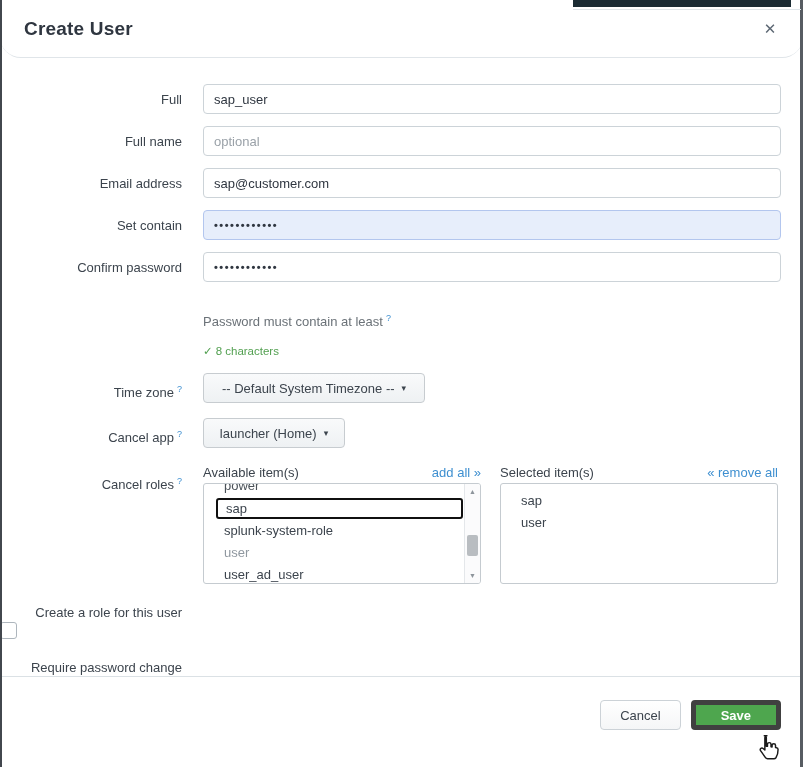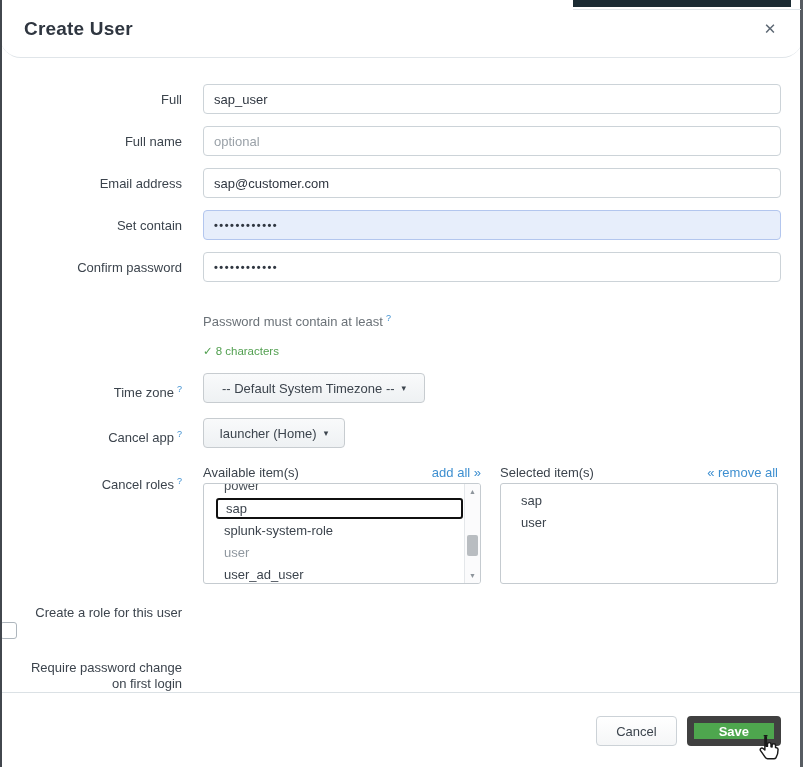--- a/index.html
+++ b/index.html
@@ -90,35 +90,35 @@
 
   .check-row { margin-top: 19px; margin-bottom: 0; align-items: flex-start; flex-direction: column; }
   .check-row .flabel { padding-top: 2px; }
   .checkbox {
     width: 17px; height: 17px; border: 1px solid #aeb6bd; border-radius: 3px;
     background: #fff; cursor: pointer; display: flex; align-items: center; justify-content: center;
     font-size: 12px; color: #5a6470; font-weight: bold; margin-top: 1px;
   }
 
   .modal-footer {
-    position: absolute; left: 0; right: 0; bottom: 0; height: 75px;
+    position: absolute; left: 0; right: 0; bottom: 16px; height: 75px;
     border-top: 1px solid #dbe1e5; background: #fff;
     display: flex; justify-content: flex-end; align-items: flex-start;
     padding: 23px 22px 0 0; gap: 10px;
   }
   .btn {
     height: 30px; font-size: 13px; border-radius: 4px; cursor: pointer;
     font-family: "Liberation Sans", sans-serif;
   }
   .btn-cancel {
     padding: 0 19px; color: #3c444d; background: linear-gradient(#ffffff, #f5f6f7);
     border: 1px solid #ccd2d7;
   }
   .btn-save {
-    padding: 0 25px; color: #ffffff; background: #4ea64e; border: 7px solid #404040; font-weight: bold;
+    padding: 0 25px; color: #ffffff; background: #4ea64e; border: 5px solid #404040; font-weight: bold;
   }
   .cursor-hand { position: absolute; left: 752px; top: 731px; width: 32px; height: 34px; z-index: 100; pointer-events: none; }
 </style>
 </head>
 <body>
 
 <div class="edge-left"></div>
 <div class="edge-right"></div>
 <div class="top-strip"></div>
 <div class="top-hairline"></div>

